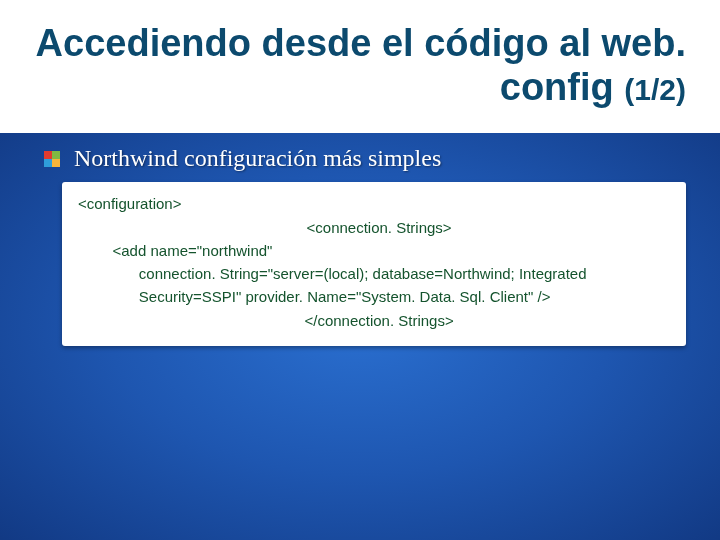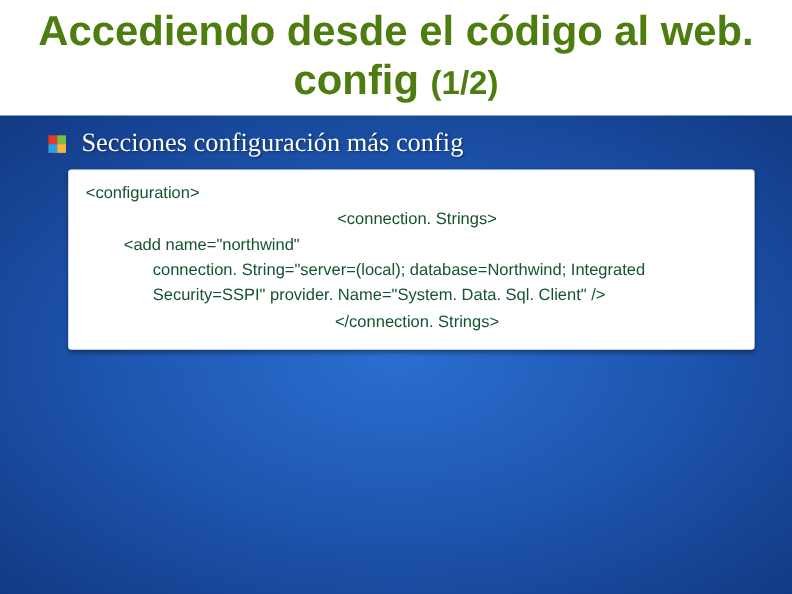--- a/index.html
+++ b/index.html
@@ -16,25 +16,25 @@
     height: 540px;
     background: radial-gradient(ellipse 100% 80% at 50% 60%, #2a6fd0 0%, #1e56b0 35%, #123a85 70%, #0a2255 100%);
   }
   .title-band {
     background: #ffffff;
     padding: 8px 20px 10px 20px;
   }
   .title {
     font-family: Arial, "Helvetica Neue", Helvetica, sans-serif;
     font-weight: 700;
-    color: #4d7c0f;
+    color: #0c4a6e;
     font-size: 38px;
     line-height: 1.15;
-    text-align: center;
-    margin: 0;
+    text-align: right;
+    margin: 14px;
   }
   .title .part {
     font-size: 30px;
     vertical-align: baseline;
   }
   .subtitle-row {
     display: flex;
     align-items: center;
     padding: 12px 28px 8px 42px;
     gap: 12px;
@@ -84,21 +84,21 @@
 
   <div class="subtitle-row">
     <span class="bullet-icon">
       <svg width="20" height="20" viewBox="0 0 20 20">
         <rect x="2" y="2" width="8" height="8" fill="#e23b2e"></rect>
         <rect x="10" y="2" width="8" height="8" fill="#7fba42"></rect>
         <rect x="2" y="10" width="8" height="8" fill="#2f9edb"></rect>
         <rect x="10" y="10" width="8" height="8" fill="#f7b53b"></rect>
       </svg>
     </span>
-    <span class="subtitle">Secciones configuración más config</span>
+    <span class="subtitle">Northwind configuración más simples</span>
   </div>
 
   <div class="code-card">
     <div class="line">&lt;configuration&gt;</div>
     <div class="line ind1"> &lt;connection. Strings&gt;</div>
     <div class="line ind2">   &lt;add name="northwind"</div>
     <div class="line ind3">     connection. String="server=(local); database=Northwind; Integrated</div>
     <div class="line ind4">     Security=SSPI" provider. Name="System. Data. Sql. Client" /&gt;</div>
     <div class="line ind1"> &lt;/connection. Strings&gt;</div>
   </div>

